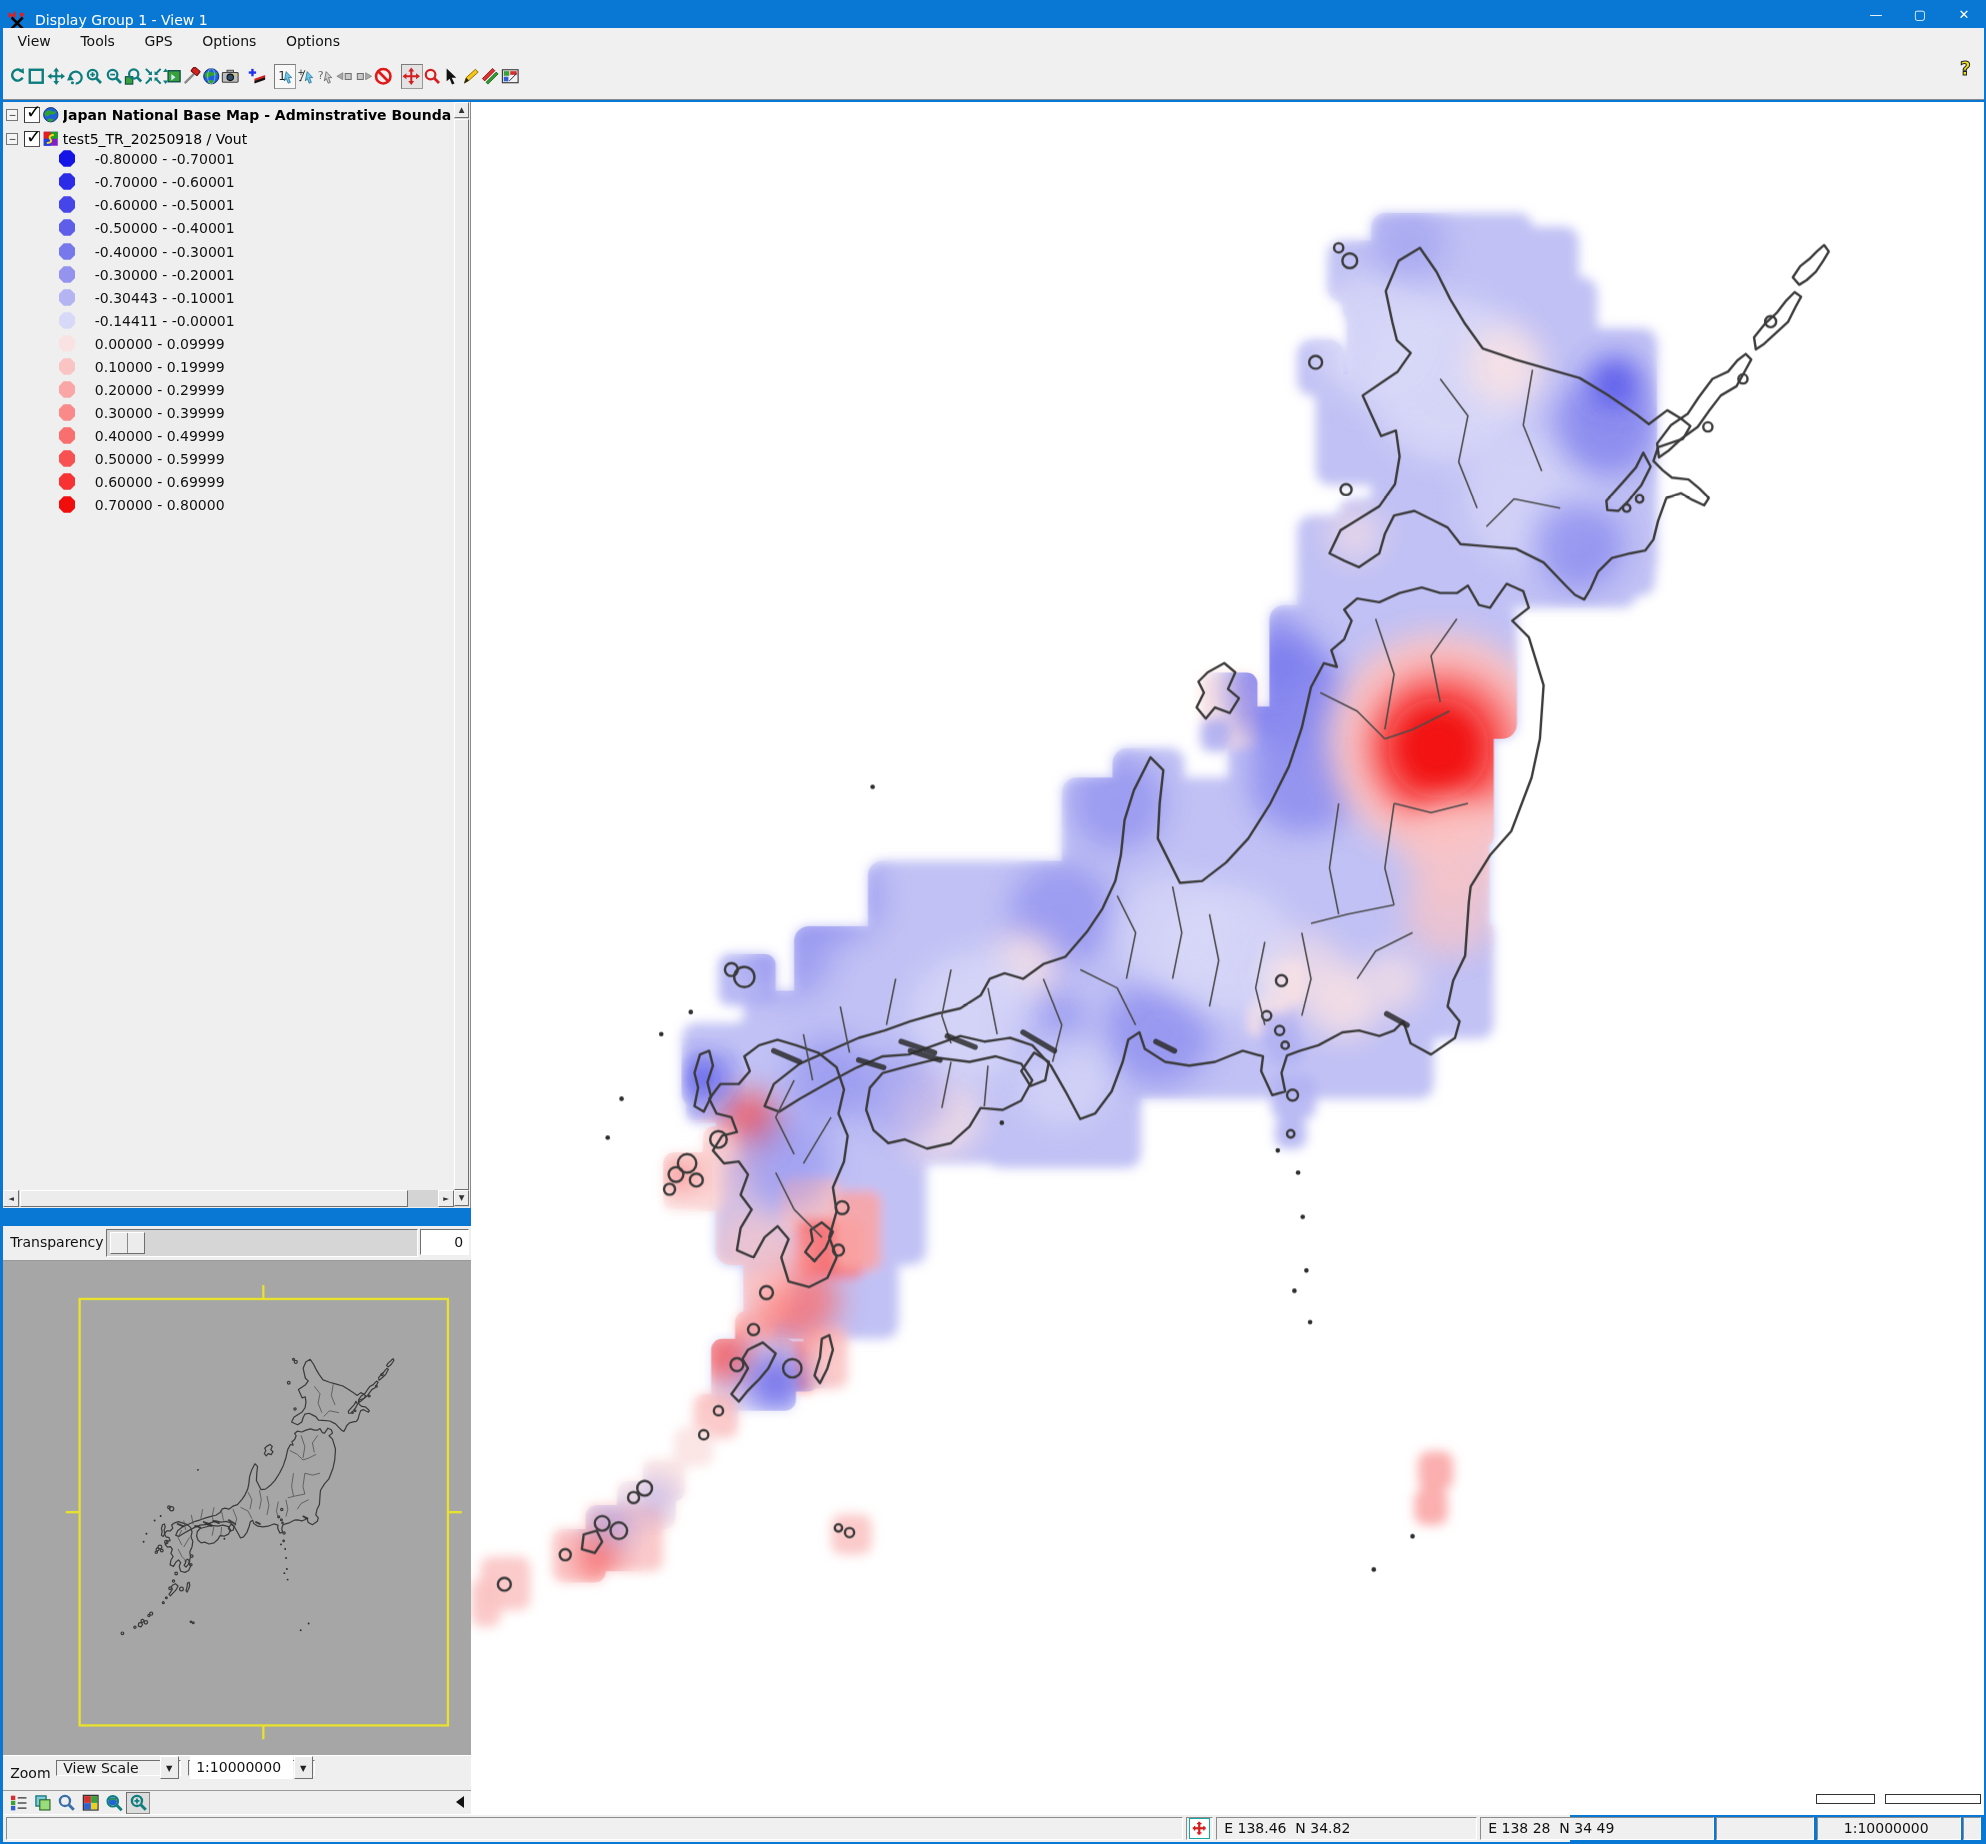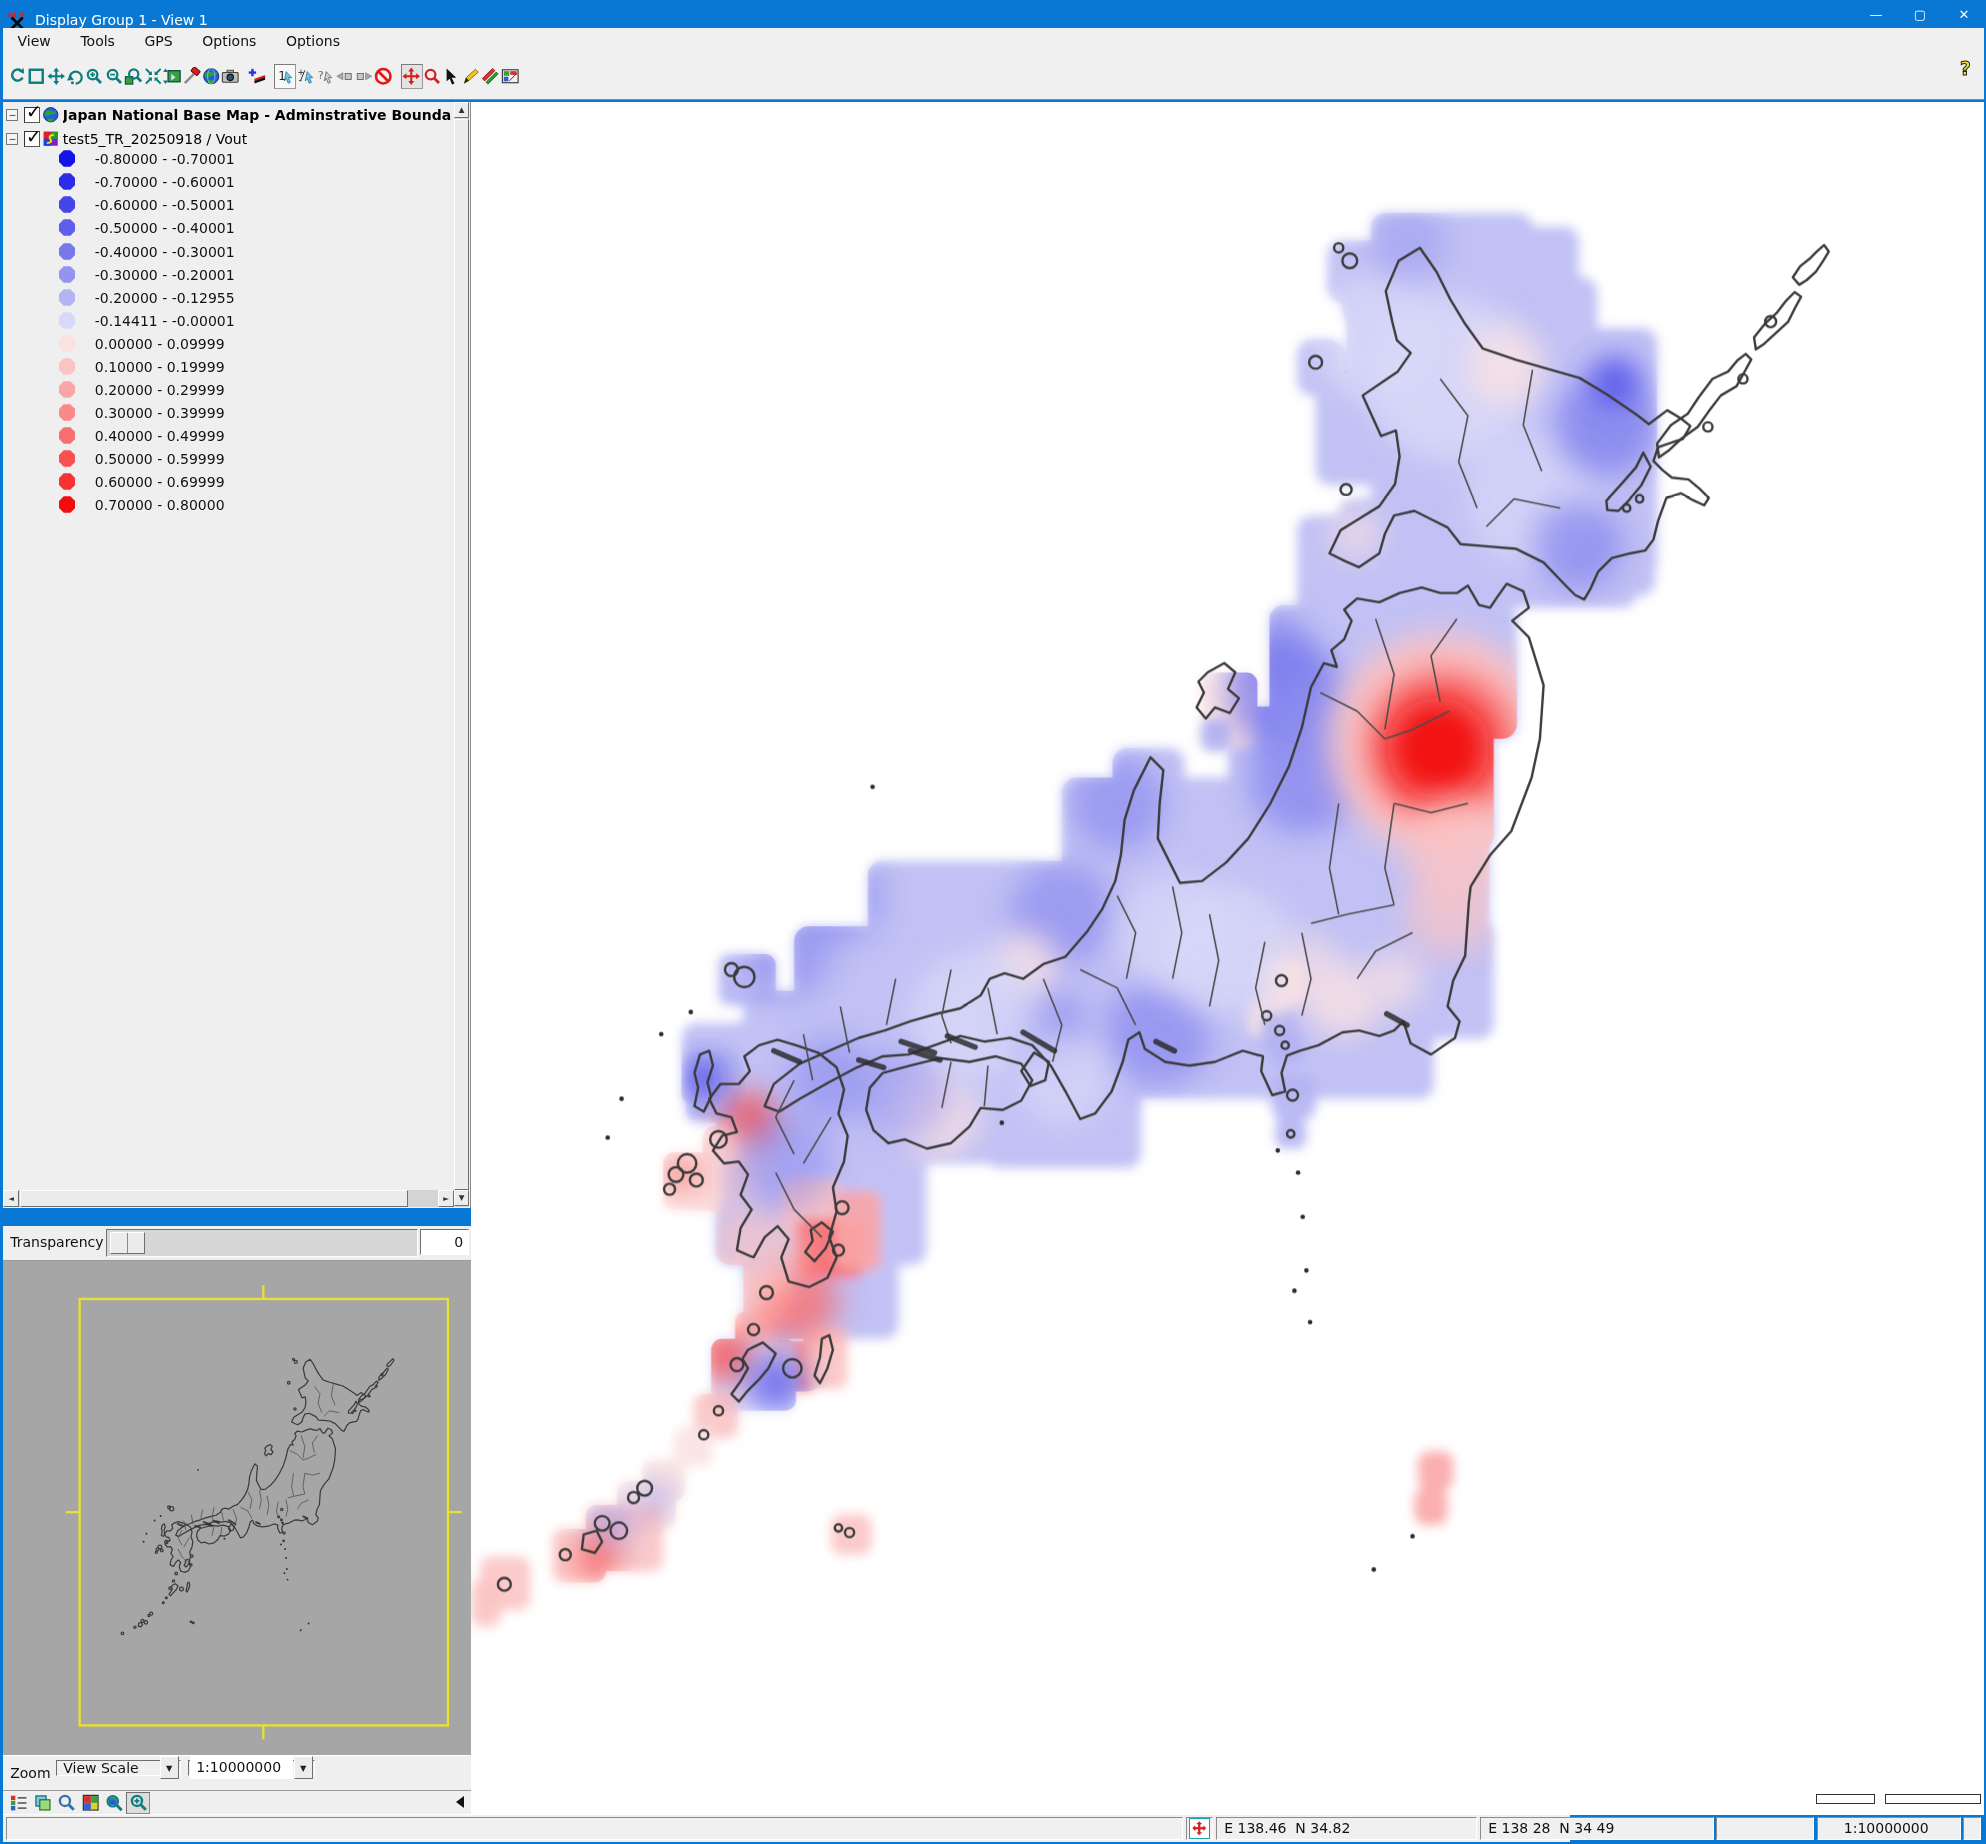--- a/index.html
+++ b/index.html
@@ -344,21 +344,21 @@
         <div class="legend-row" data-name="legend-entry" style="top: 138px;">
           <span class="legend-dot" data-name="legend-color-swatch" style="background:#7878ED"></span>
           <span class="legend-text" data-name="legend-range-label">-0.40000 - -0.30001</span>
         </div>
         <div class="legend-row" data-name="legend-entry" style="top: 161px;">
           <span class="legend-dot" data-name="legend-color-swatch" style="background:#9494EF"></span>
           <span class="legend-text" data-name="legend-range-label">-0.30000 - -0.20001</span>
         </div>
         <div class="legend-row" data-name="legend-entry" style="top: 184px;">
           <span class="legend-dot" data-name="legend-color-swatch" style="background:#B4B4F3"></span>
-          <span class="legend-text" data-name="legend-range-label">-0.20000 - -0.12955</span>
+          <span class="legend-text" data-name="legend-range-label">-0.30443 - -0.10001</span>
         </div>
         <div class="legend-row" data-name="legend-entry" style="top: 207px;">
           <span class="legend-dot" data-name="legend-color-swatch" style="background:#D8D8F8"></span>
           <span class="legend-text" data-name="legend-range-label">-0.14411 - -0.00001</span>
         </div>
         <div class="legend-row" data-name="legend-entry" style="top: 230px;">
           <span class="legend-dot" data-name="legend-color-swatch" style="background:#FBE2E2"></span>
           <span class="legend-text" data-name="legend-range-label">0.00000 - 0.09999</span>
         </div>
         <div class="legend-row" data-name="legend-entry" style="top: 253px;">

